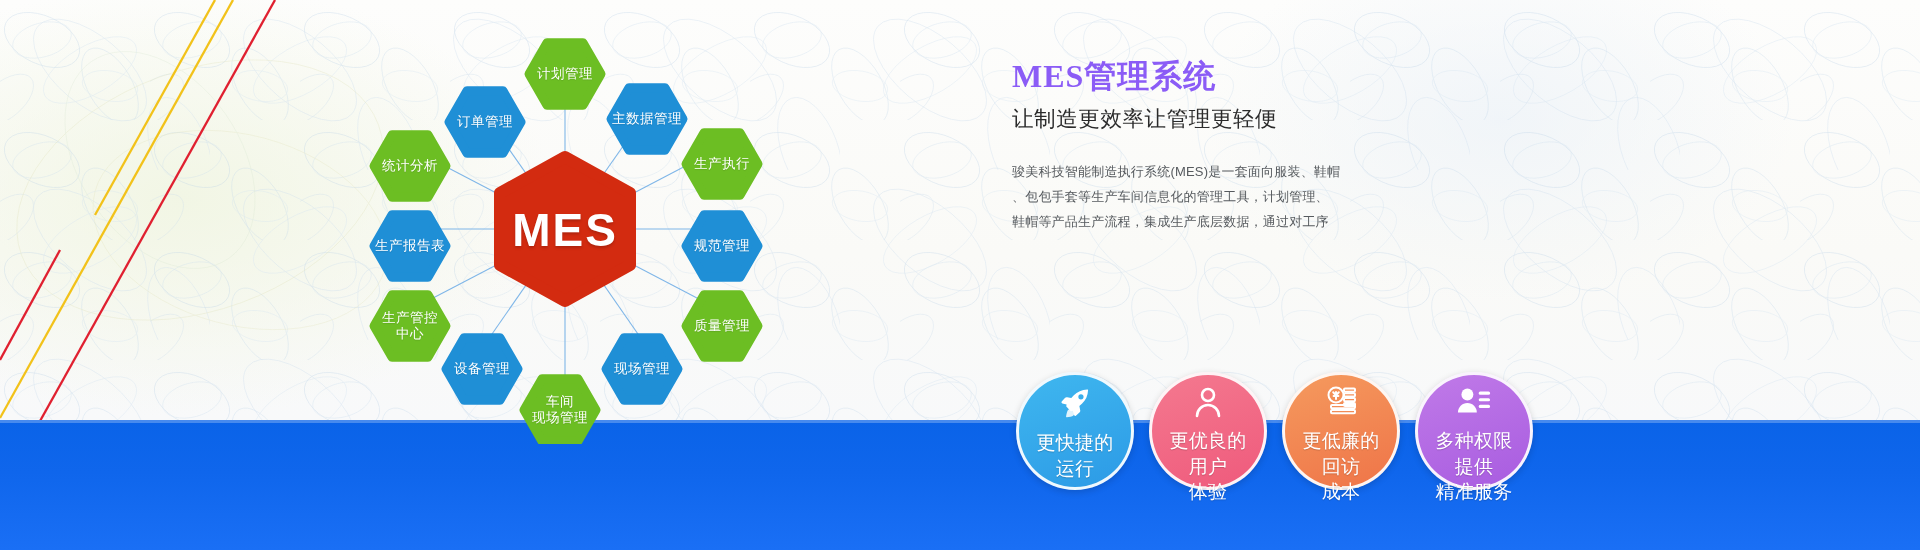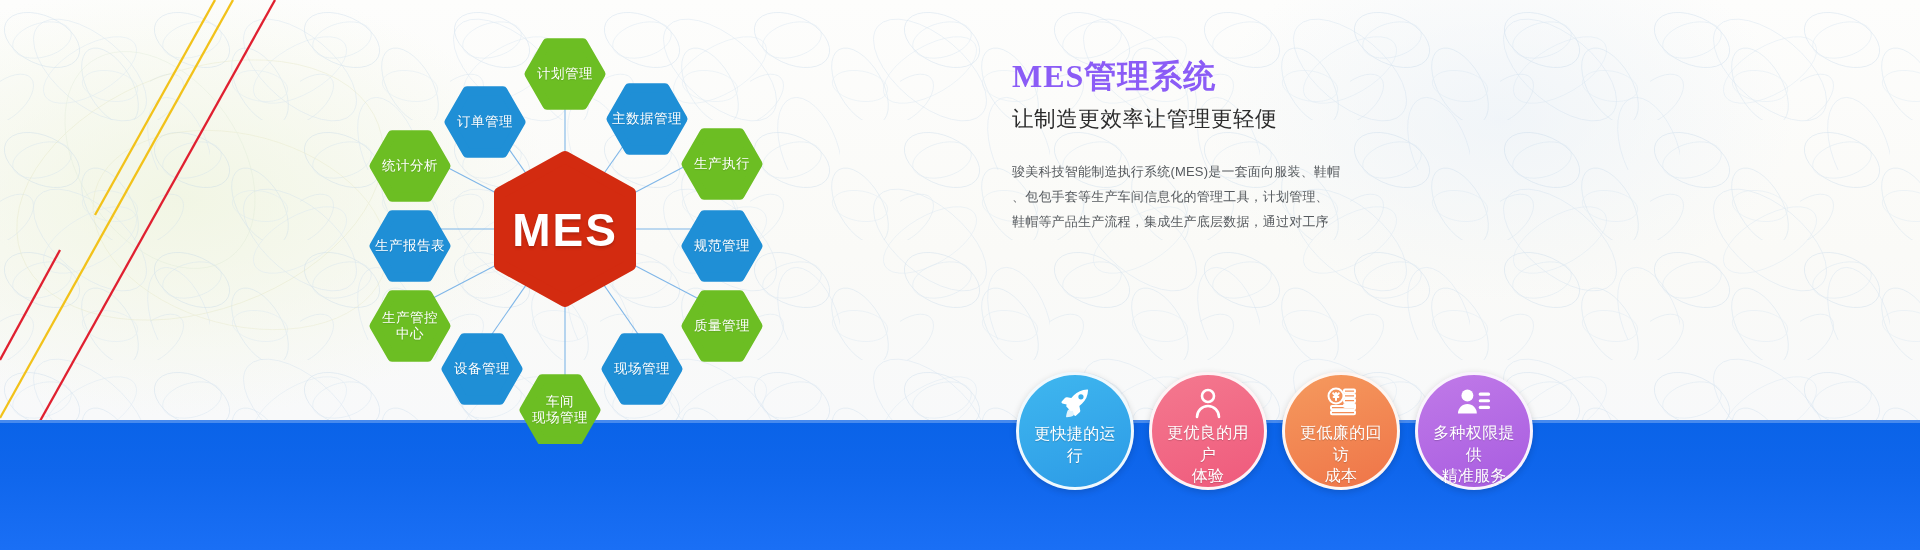--- a/index.html
+++ b/index.html
@@ -77,21 +77,21 @@
   #circles { position:absolute; left:1016px; top:372px; width:530px; height:120px; }
   .circ {
     position:absolute; top:0; width:118px; height:118px; border-radius:50%;
     display:flex; flex-direction:column; align-items:center; justify-content:flex-start;
     color:#fff; text-align:center;
     box-shadow:0 2px 7px rgba(0,0,0,.16);
     border:3px solid rgba(255,255,255,.92);
   }
   .circ .ic { margin-top:11px; height:34px; display:flex; align-items:center; justify-content:center; }
   .circ .tx {
-    margin-top:3px; font-size:16px; line-height:1.35; letter-spacing:.3px;
+    margin-top:10px; font-size:19px; line-height:1.35; letter-spacing:.3px;
     text-shadow:0 1px 1px rgba(0,0,0,.18);
     padding:0 10px;
   }
   .c0 { left:0;   background:linear-gradient(160deg,#3fb7ef 0%,#2c9ae6 100%); }
   .c1 { left:133px; background:linear-gradient(160deg,#f4798f 0%,#ef5a7c 100%); }
   .c2 { left:266px; background:linear-gradient(160deg,#f59a5e 0%,#ef7448 100%); }
   .c3 { left:399px; background:linear-gradient(160deg,#c07ae8 0%,#a85ce0 100%); }
 </style>
 </head>
 <body>

